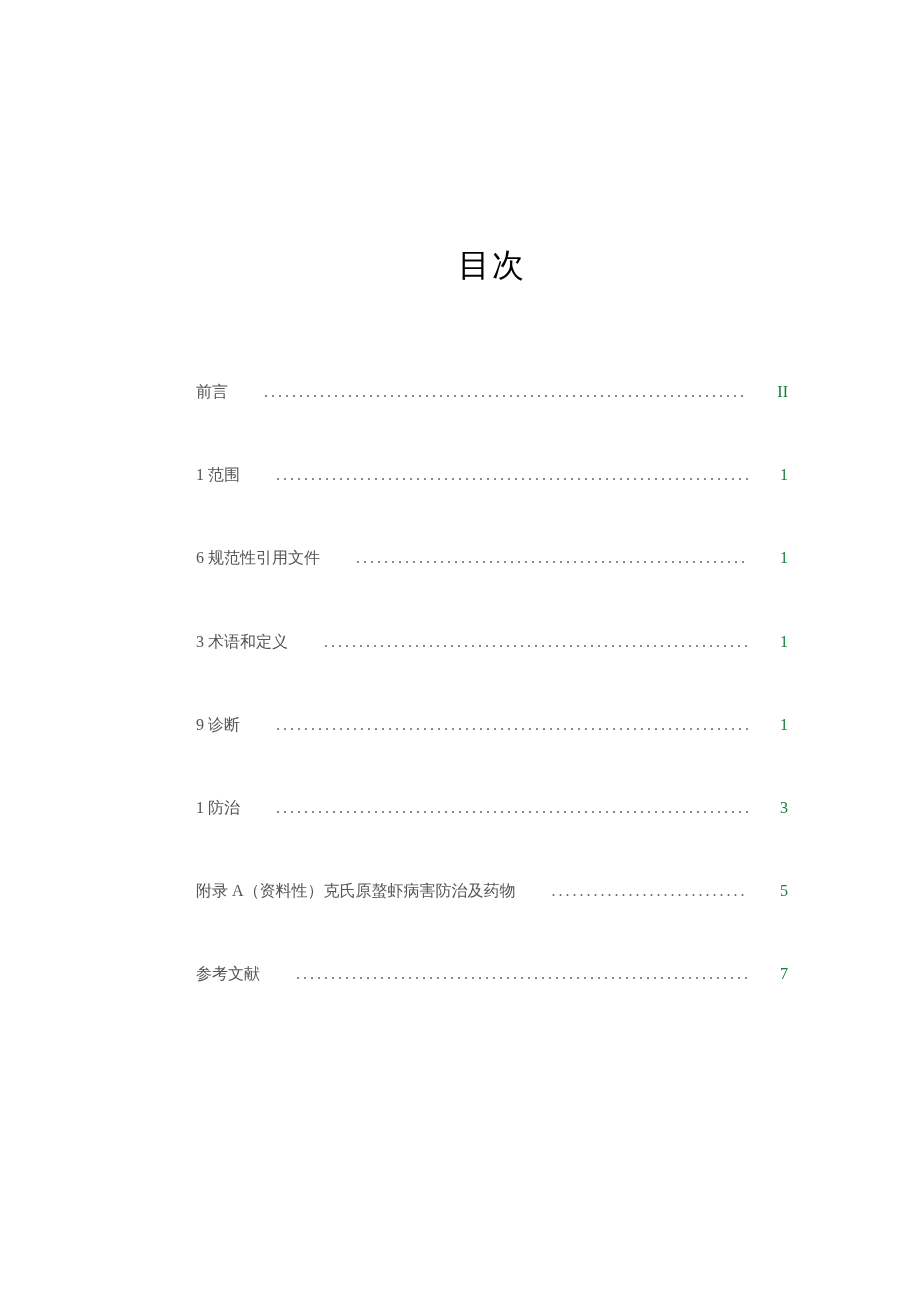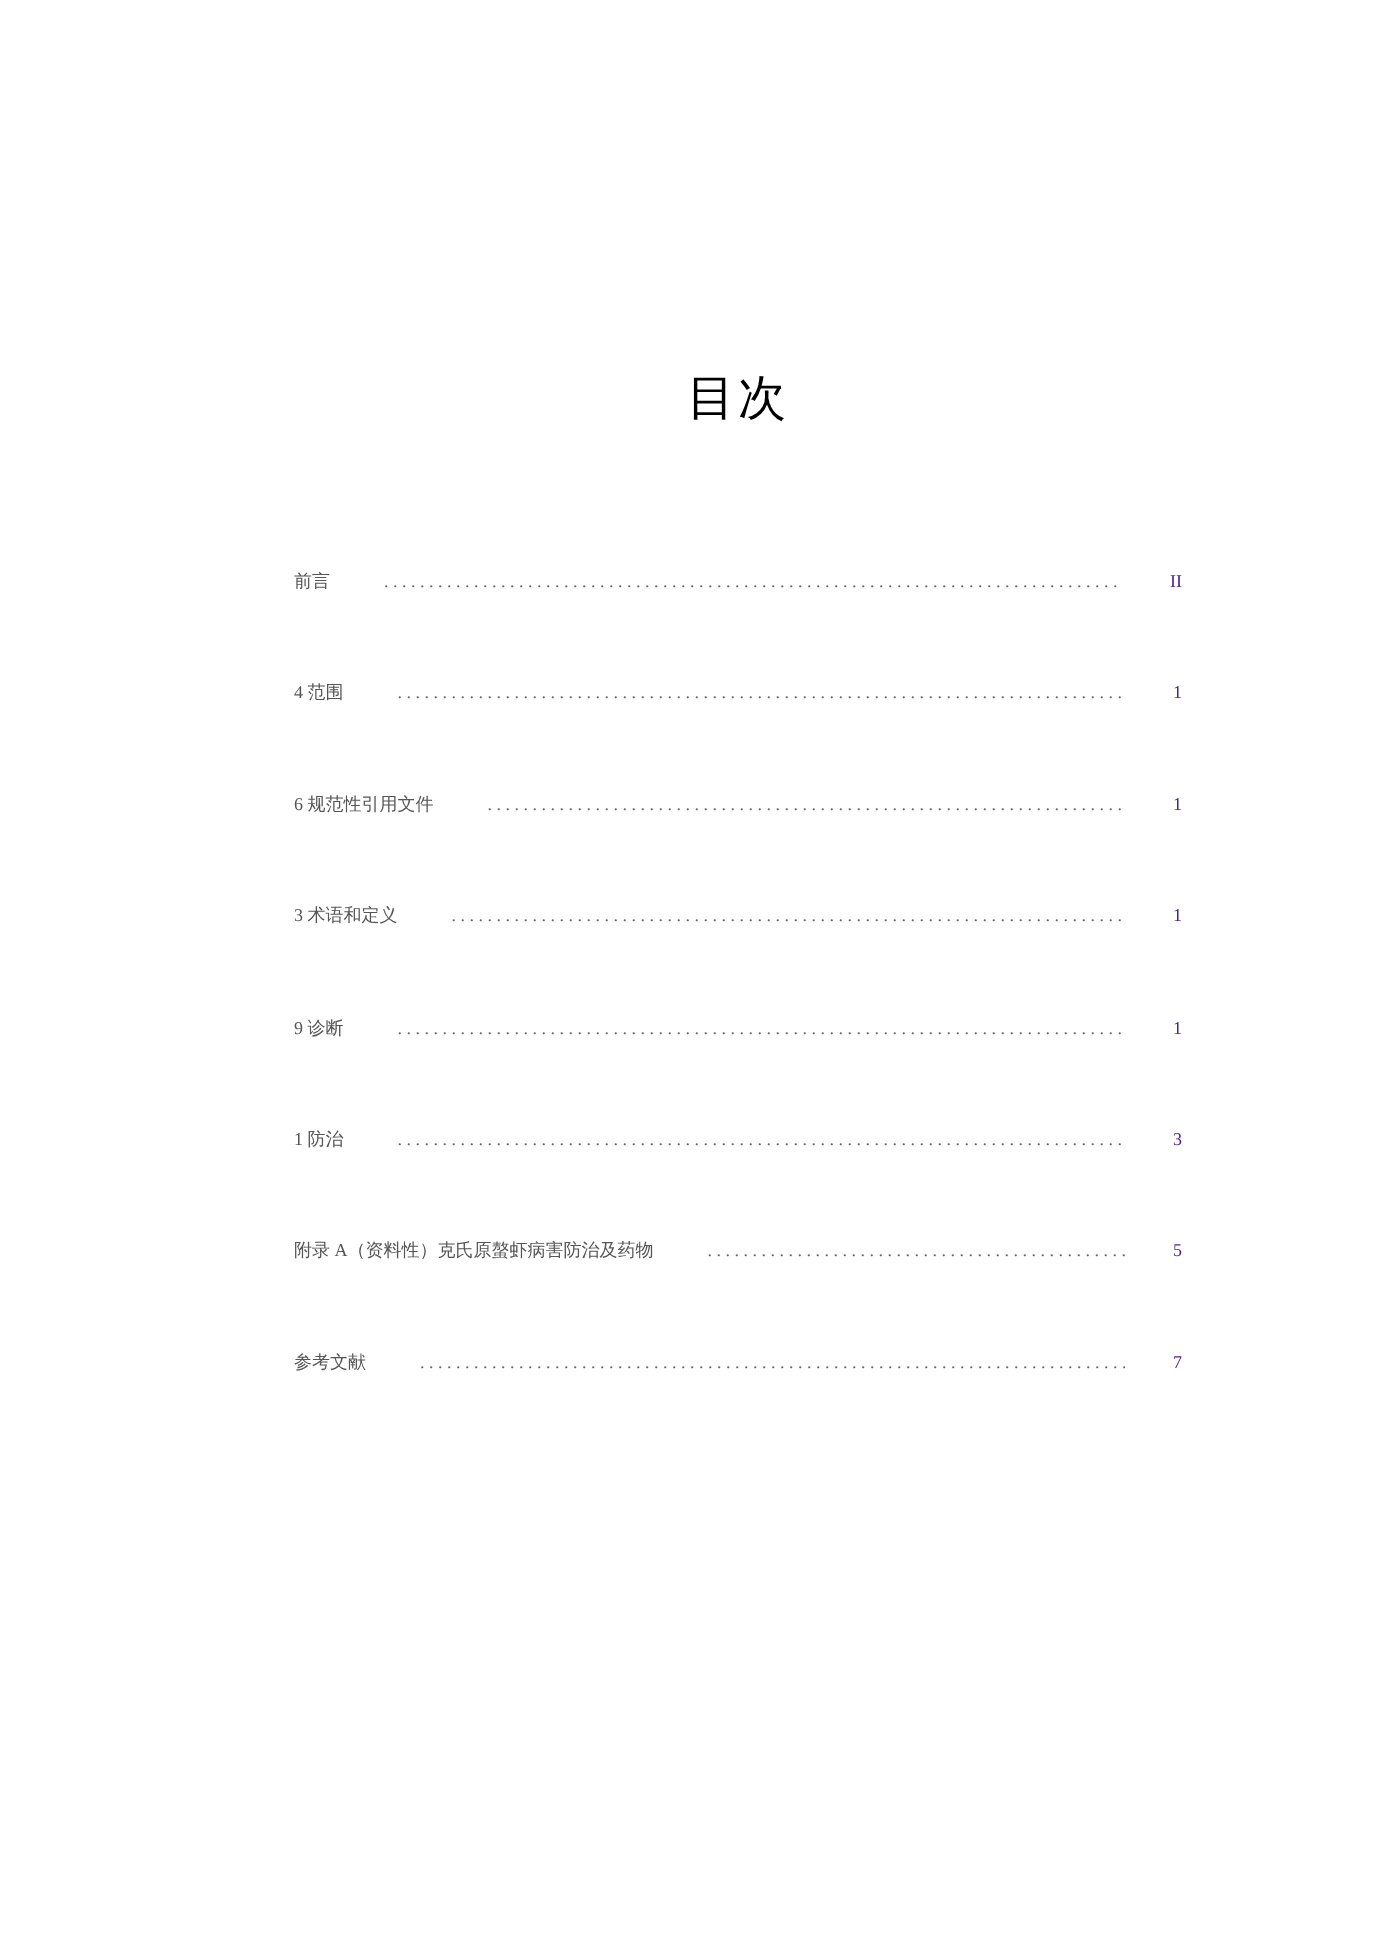--- a/index.html
+++ b/index.html
@@ -25,56 +25,56 @@
       color: #000000;
       margin-bottom: 70px;
       letter-spacing: 2px;
     }
     .toc-list {
       list-style: none;
     }
     .toc-item {
       display: flex;
       align-items: flex-start;
-      font-size: 12px;
+      font-size: 16px;
       color: #555555;
       line-height: 2.2;
       white-space: nowrap;
     }
     .toc-label {
       flex-shrink: 0;
     }
     .toc-dots {
       flex: 1;
       overflow: hidden;
       letter-spacing: 3px;
       color: #666666;
       padding: 0 4px;
     }
     .toc-dots::before {
       content: "..........................................................................................................................................................................";
     }
     .toc-page {
       flex-shrink: 0;
-      color: #4c1d95;
+      color: #15803d;
     }
   </style>
 </head>
 <body>
 
 <div class="page">
   <h1 class="title">目次</h1>
   <ul class="toc-list">
     <li class="toc-item">
       <span class="toc-label">前言</span>
       <span class="toc-dots"></span>
       <span class="toc-page">II</span>
     </li>
     <li class="toc-item">
-      <span class="toc-label">4 范围</span>
+      <span class="toc-label">1 范围</span>
       <span class="toc-dots"></span>
       <span class="toc-page">1</span>
     </li>
     <li class="toc-item">
       <span class="toc-label">6 规范性引用文件</span>
       <span class="toc-dots"></span>
       <span class="toc-page">1</span>
     </li>
     <li class="toc-item">
       <span class="toc-label">3 术语和定义</span>

